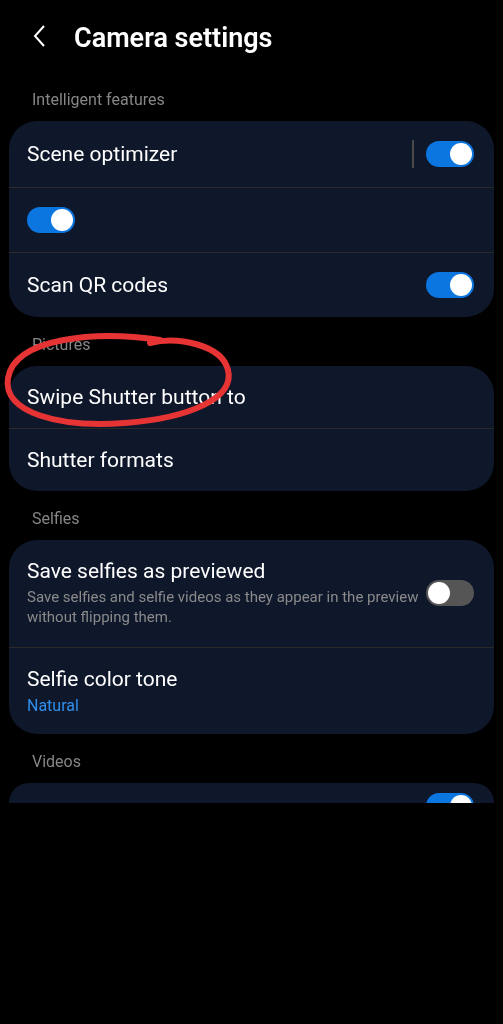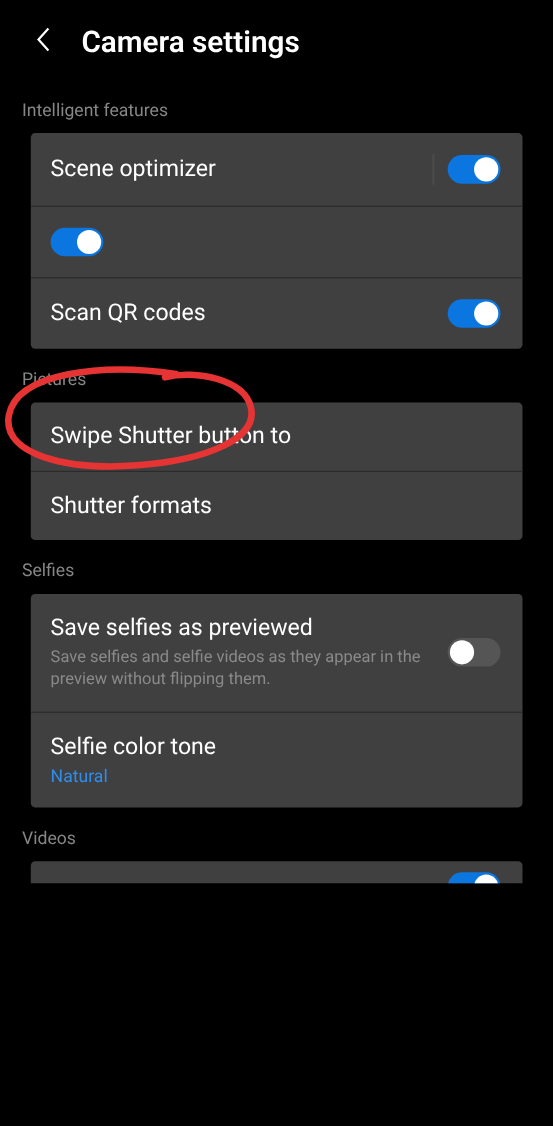--- a/index.html
+++ b/index.html
@@ -29,26 +29,26 @@
       stroke-width: 2;
       fill: none;
     }
     .header-title {
       font-size: 27px;
       font-weight: 600;
     }
     .section-label {
       color: #868686;
       font-size: 16px;
-      padding: 18px 28px 12px 20px;
+      padding: 18px 28px 12px 32px;
     }
     .card {
-      background: #404040;
-      border-radius: 4px;
-      margin: 0 28px;
+      background: #0f172a;
+      border-radius: 28px;
+      margin: 0 9px;
     }
     .row {
       display: flex;
       align-items: center;
       padding: 19px 20px 19px 18px;
       border-bottom: 1px solid #2a2a2a;
     }
     .row:last-child {
       border-bottom: none;
     }

